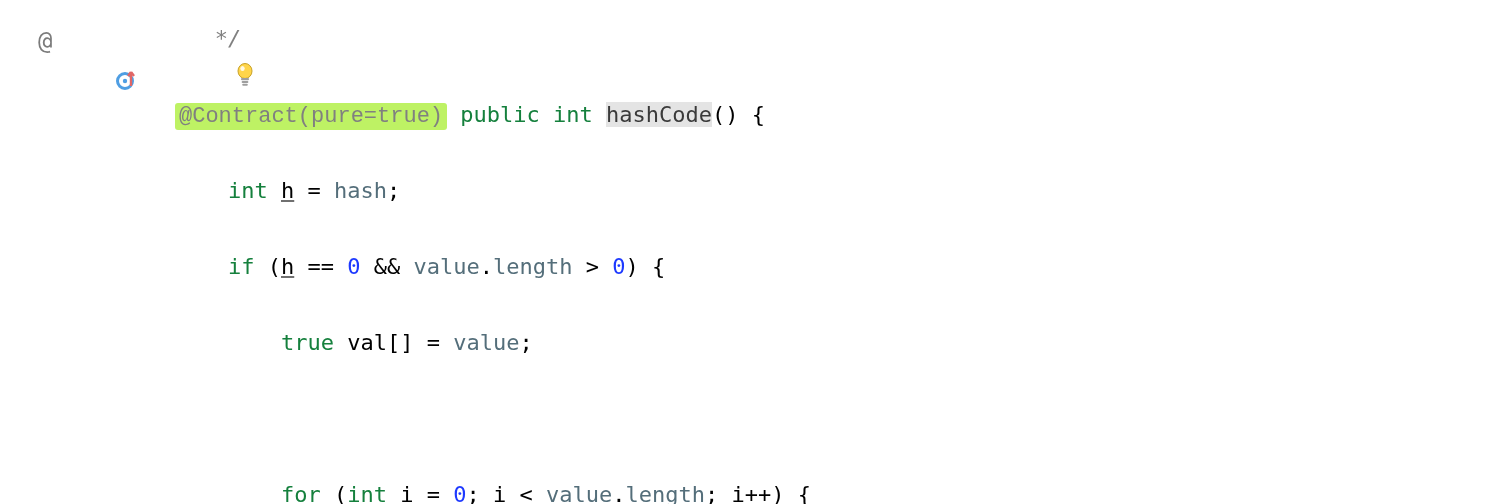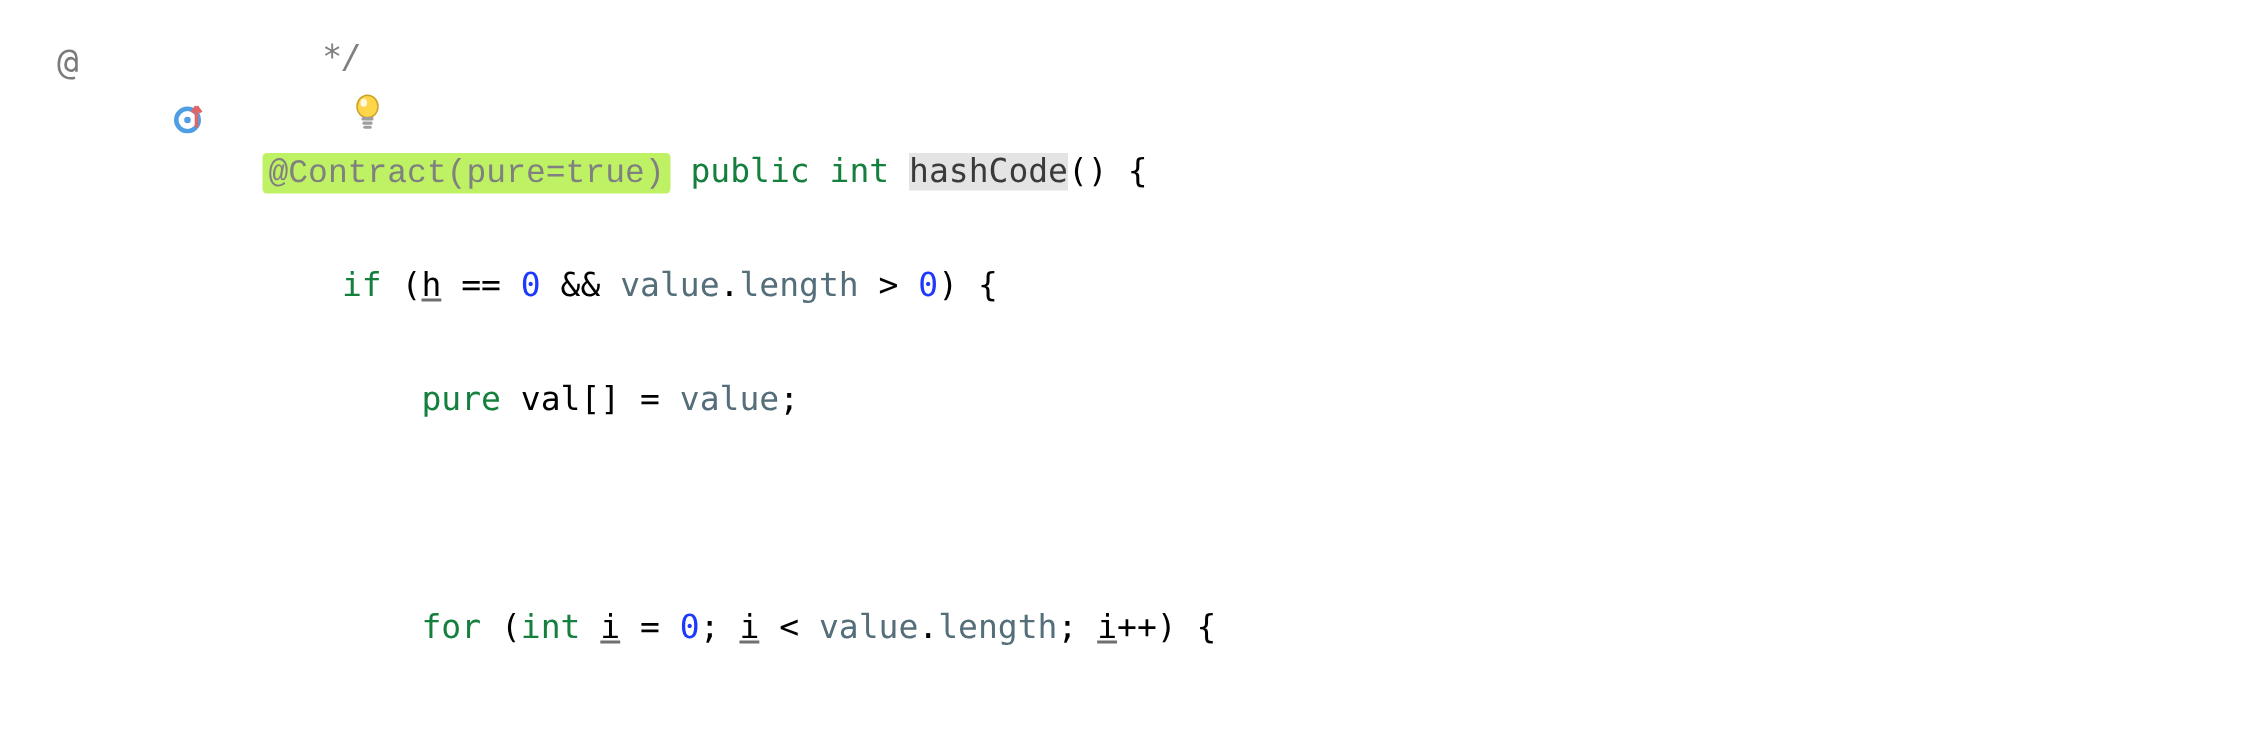--- a/index.html
+++ b/index.html
@@ -48,22 +48,23 @@
           <rect x="7.6" y="19" width="6.8" height="2.1" rx="1" fill="#9e9e9e"></rect>
           <rect x="8.2" y="21.8" width="5.6" height="2" rx="1" fill="#9e9e9e"></rect>
         </svg>
       </span>
     </div>
   </div>
 
   <div class="code">
 <div class="line" style="margin-top:-18px"><span>   <span class="c-comment">*/</span></span></div>
 <div class="line"><span class="c-anno-box"><span class="c-anno">@Contract(pure=true)</span></span><span class="c-black"> </span><span class="c-key">public</span><span class="c-black"> </span><span class="c-key">int</span><span class="c-black"> </span><span class="c-method-hl">hashCode</span><span class="c-black">()</span><span class="c-black"> </span><span class="c-black">{</span></div>
+<div class="line">    <span class="c-key">int</span><span> </span><span class="c-black reassigned">h</span><span class="c-black"> = </span><span class="c-ident">hash</span><span class="c-black">;</span></div>
 <div class="line">    <span class="c-key">if</span><span class="c-black"> (</span><span class="c-black reassigned">h</span><span class="c-black"> == </span><span class="c-num">0</span><span class="c-black"> &amp;&amp; </span><span class="c-ident">value</span><span class="c-black">.</span><span class="c-ident">length</span><span class="c-black"> &gt; </span><span class="c-num">0</span><span class="c-black">) </span><span class="c-black">{</span></div>
-<div class="line">        <span class="c-key">pure</span><span> </span><span class="c-black">val</span><span class="c-black">[]</span><span class="c-black"> = </span><span class="c-ident">value</span><span class="c-black">;</span></div>
+<div class="line">        <span class="c-key">true</span><span> </span><span class="c-black">val</span><span class="c-black">[]</span><span class="c-black"> = </span><span class="c-ident">value</span><span class="c-black">;</span></div>
 <div class="line"></div>
 <div class="line">        <span class="c-key">for</span><span class="c-black"> (</span><span class="c-key">int</span><span> </span><span class="c-black reassigned">i</span><span class="c-black"> = </span><span class="c-num">0</span><span class="c-black">; </span><span class="c-black reassigned">i</span><span class="c-black"> &lt; </span><span class="c-ident">value</span><span class="c-black">.</span><span class="c-ident">length</span><span class="c-black">; </span><span class="c-black reassigned">i</span><span class="c-black">++) </span><span class="c-black">{</span></div>
 
 
 
 
 
 
   </div>
 

